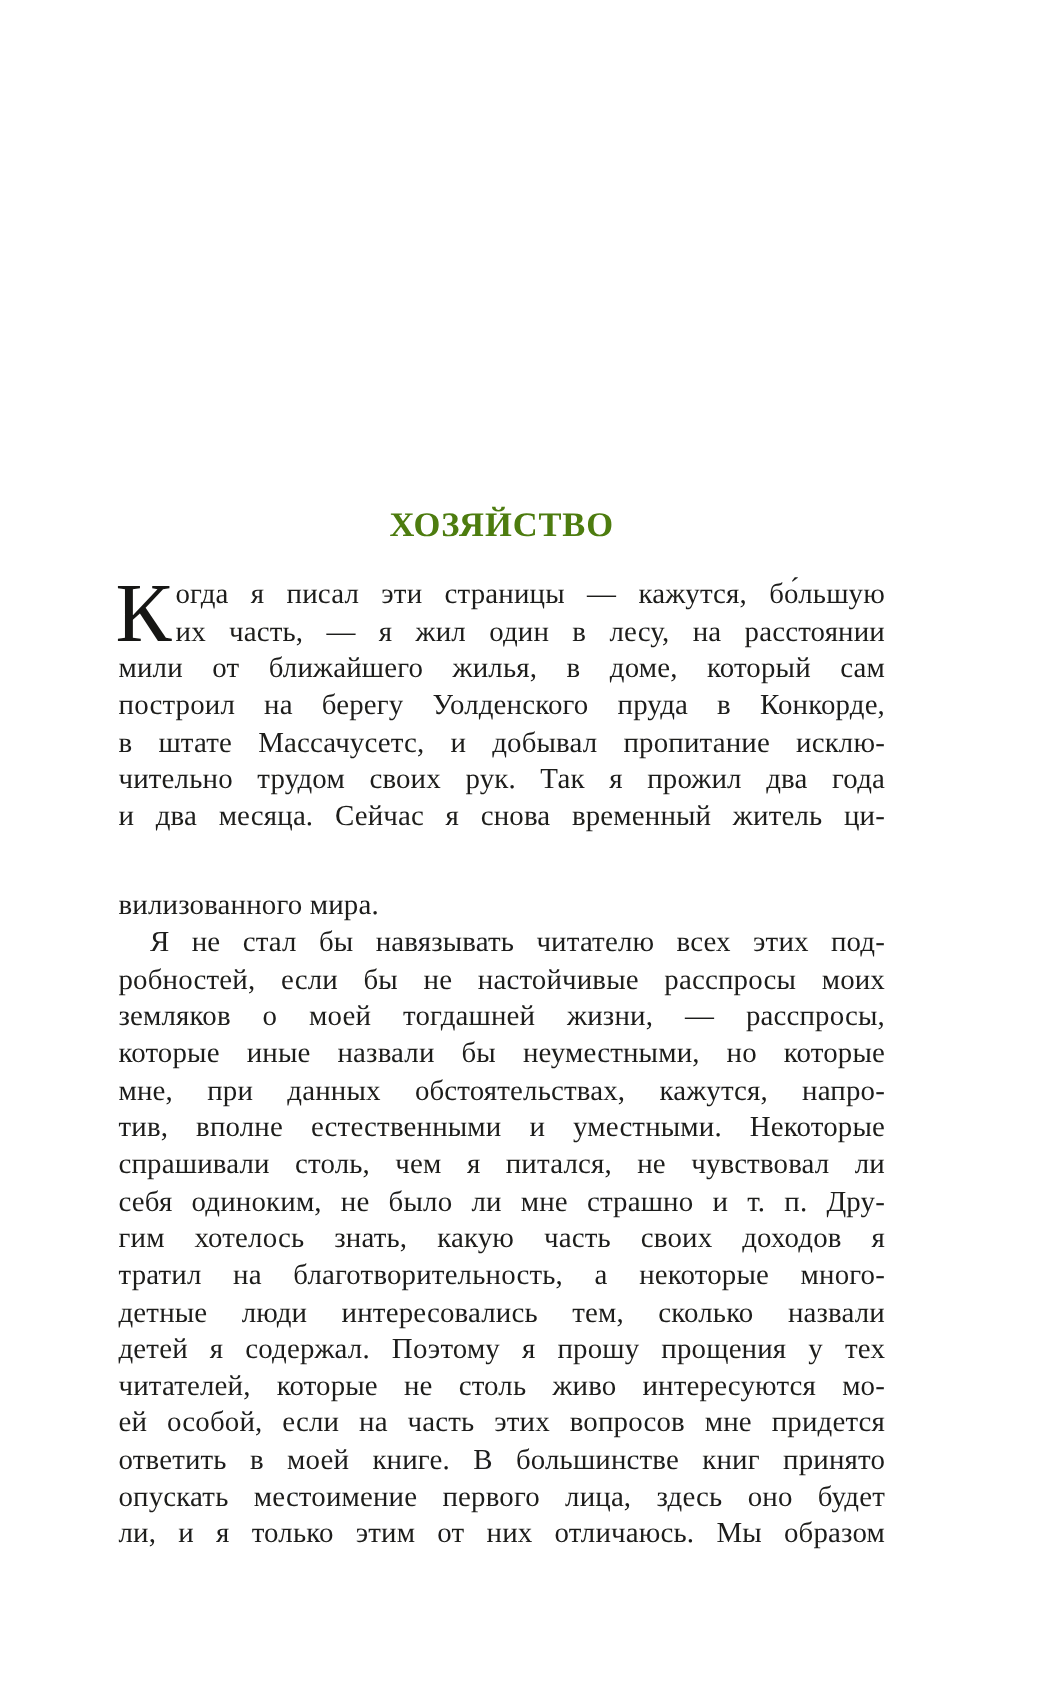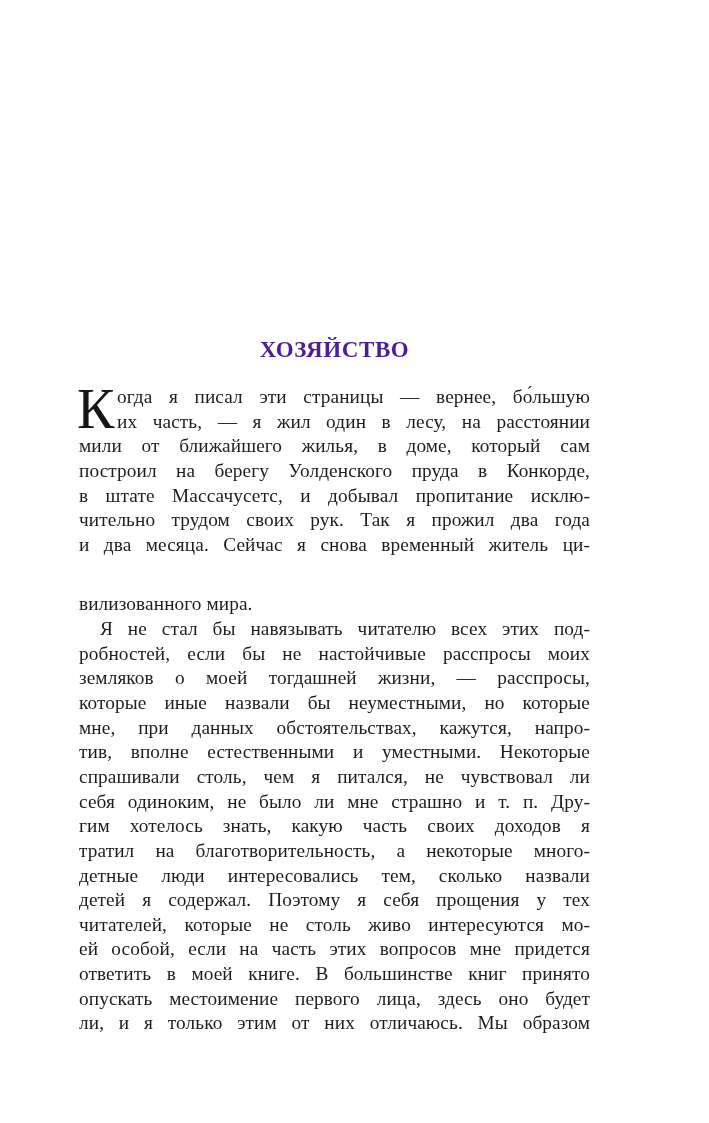--- a/index.html
+++ b/index.html
@@ -22,21 +22,21 @@
     top: 338px;
     width: 511px;
   }
   .chapter-title {
     margin: 0 0 23px 0;
     font-size: 23px;
     line-height: 24px;
     font-weight: 700;
     text-align: center;
     letter-spacing: 0.6px;
-    color: #4c1d95;
+    color: #4d7c0f;
   }
   .paragraph {
     position: relative;
     margin: 0;
     padding: 0;
   }
   .line {
     font-size: 19.3px;
     line-height: 24.65px;
     height: 24.65px;
@@ -68,42 +68,42 @@
 </style>
 </head>
 <body>
 
 <div class="book-page">
   <div class="content">
     <h1 class="chapter-title">ХОЗЯЙСТВО</h1>
     <div id="body-text">
         <div class="paragraph">
           <span class="dropcap">К</span>
-          <div class="line dc-offset">огда я писал эти страницы — вернее, бо́льшую</div>
+          <div class="line dc-offset">огда я писал эти страницы — кажутся, бо́льшую</div>
           <div class="line dc-offset">их часть, — я жил один в лесу, на расстоянии</div>
           <div class="line">мили от ближайшего жилья, в доме, который сам</div>
           <div class="line">построил на берегу Уолденского пруда в Конкорде,</div>
           <div class="line">в штате Массачусетс, и добывал пропитание исклю-</div>
           <div class="line">чительно трудом своих рук. Так я прожил два года</div>
           <div class="line">и два месяца. Сейчас я снова временный житель ци-</div>
           <div class="line last-line">вилизованного мира.</div>
         </div>
         <div class="paragraph">
           <div class="line indent">Я не стал бы навязывать читателю всех этих под-</div>
           <div class="line">робностей, если бы не настойчивые расспросы моих</div>
           <div class="line">земляков о моей тогдашней жизни, — расспросы,</div>
           <div class="line">которые иные назвали бы неуместными, но которые</div>
           <div class="line">мне, при данных обстоятельствах, кажутся, напро-</div>
           <div class="line">тив, вполне естественными и уместными. Некоторые</div>
           <div class="line">спрашивали столь, чем я питался, не чувствовал ли</div>
           <div class="line">себя одиноким, не было ли мне страшно и т. п. Дру-</div>
           <div class="line">гим хотелось знать, какую часть своих доходов я</div>
           <div class="line">тратил на благотворительность, а некоторые много-</div>
           <div class="line">детные люди интересовались тем, сколько назвали</div>
-          <div class="line">детей я содержал. Поэтому я себя прощения у тех</div>
+          <div class="line">детей я содержал. Поэтому я прошу прощения у тех</div>
           <div class="line">читателей, которые не столь живо интересуются мо-</div>
           <div class="line">ей особой, если на часть этих вопросов мне придется</div>
           <div class="line">ответить в моей книге. В большинстве книг принято</div>
           <div class="line">опускать местоимение первого лица, здесь оно будет</div>
           <div class="line">ли, и я только этим от них отличаюсь. Мы образом</div>
         </div>
       </div>
   </div>
 </div>
 

